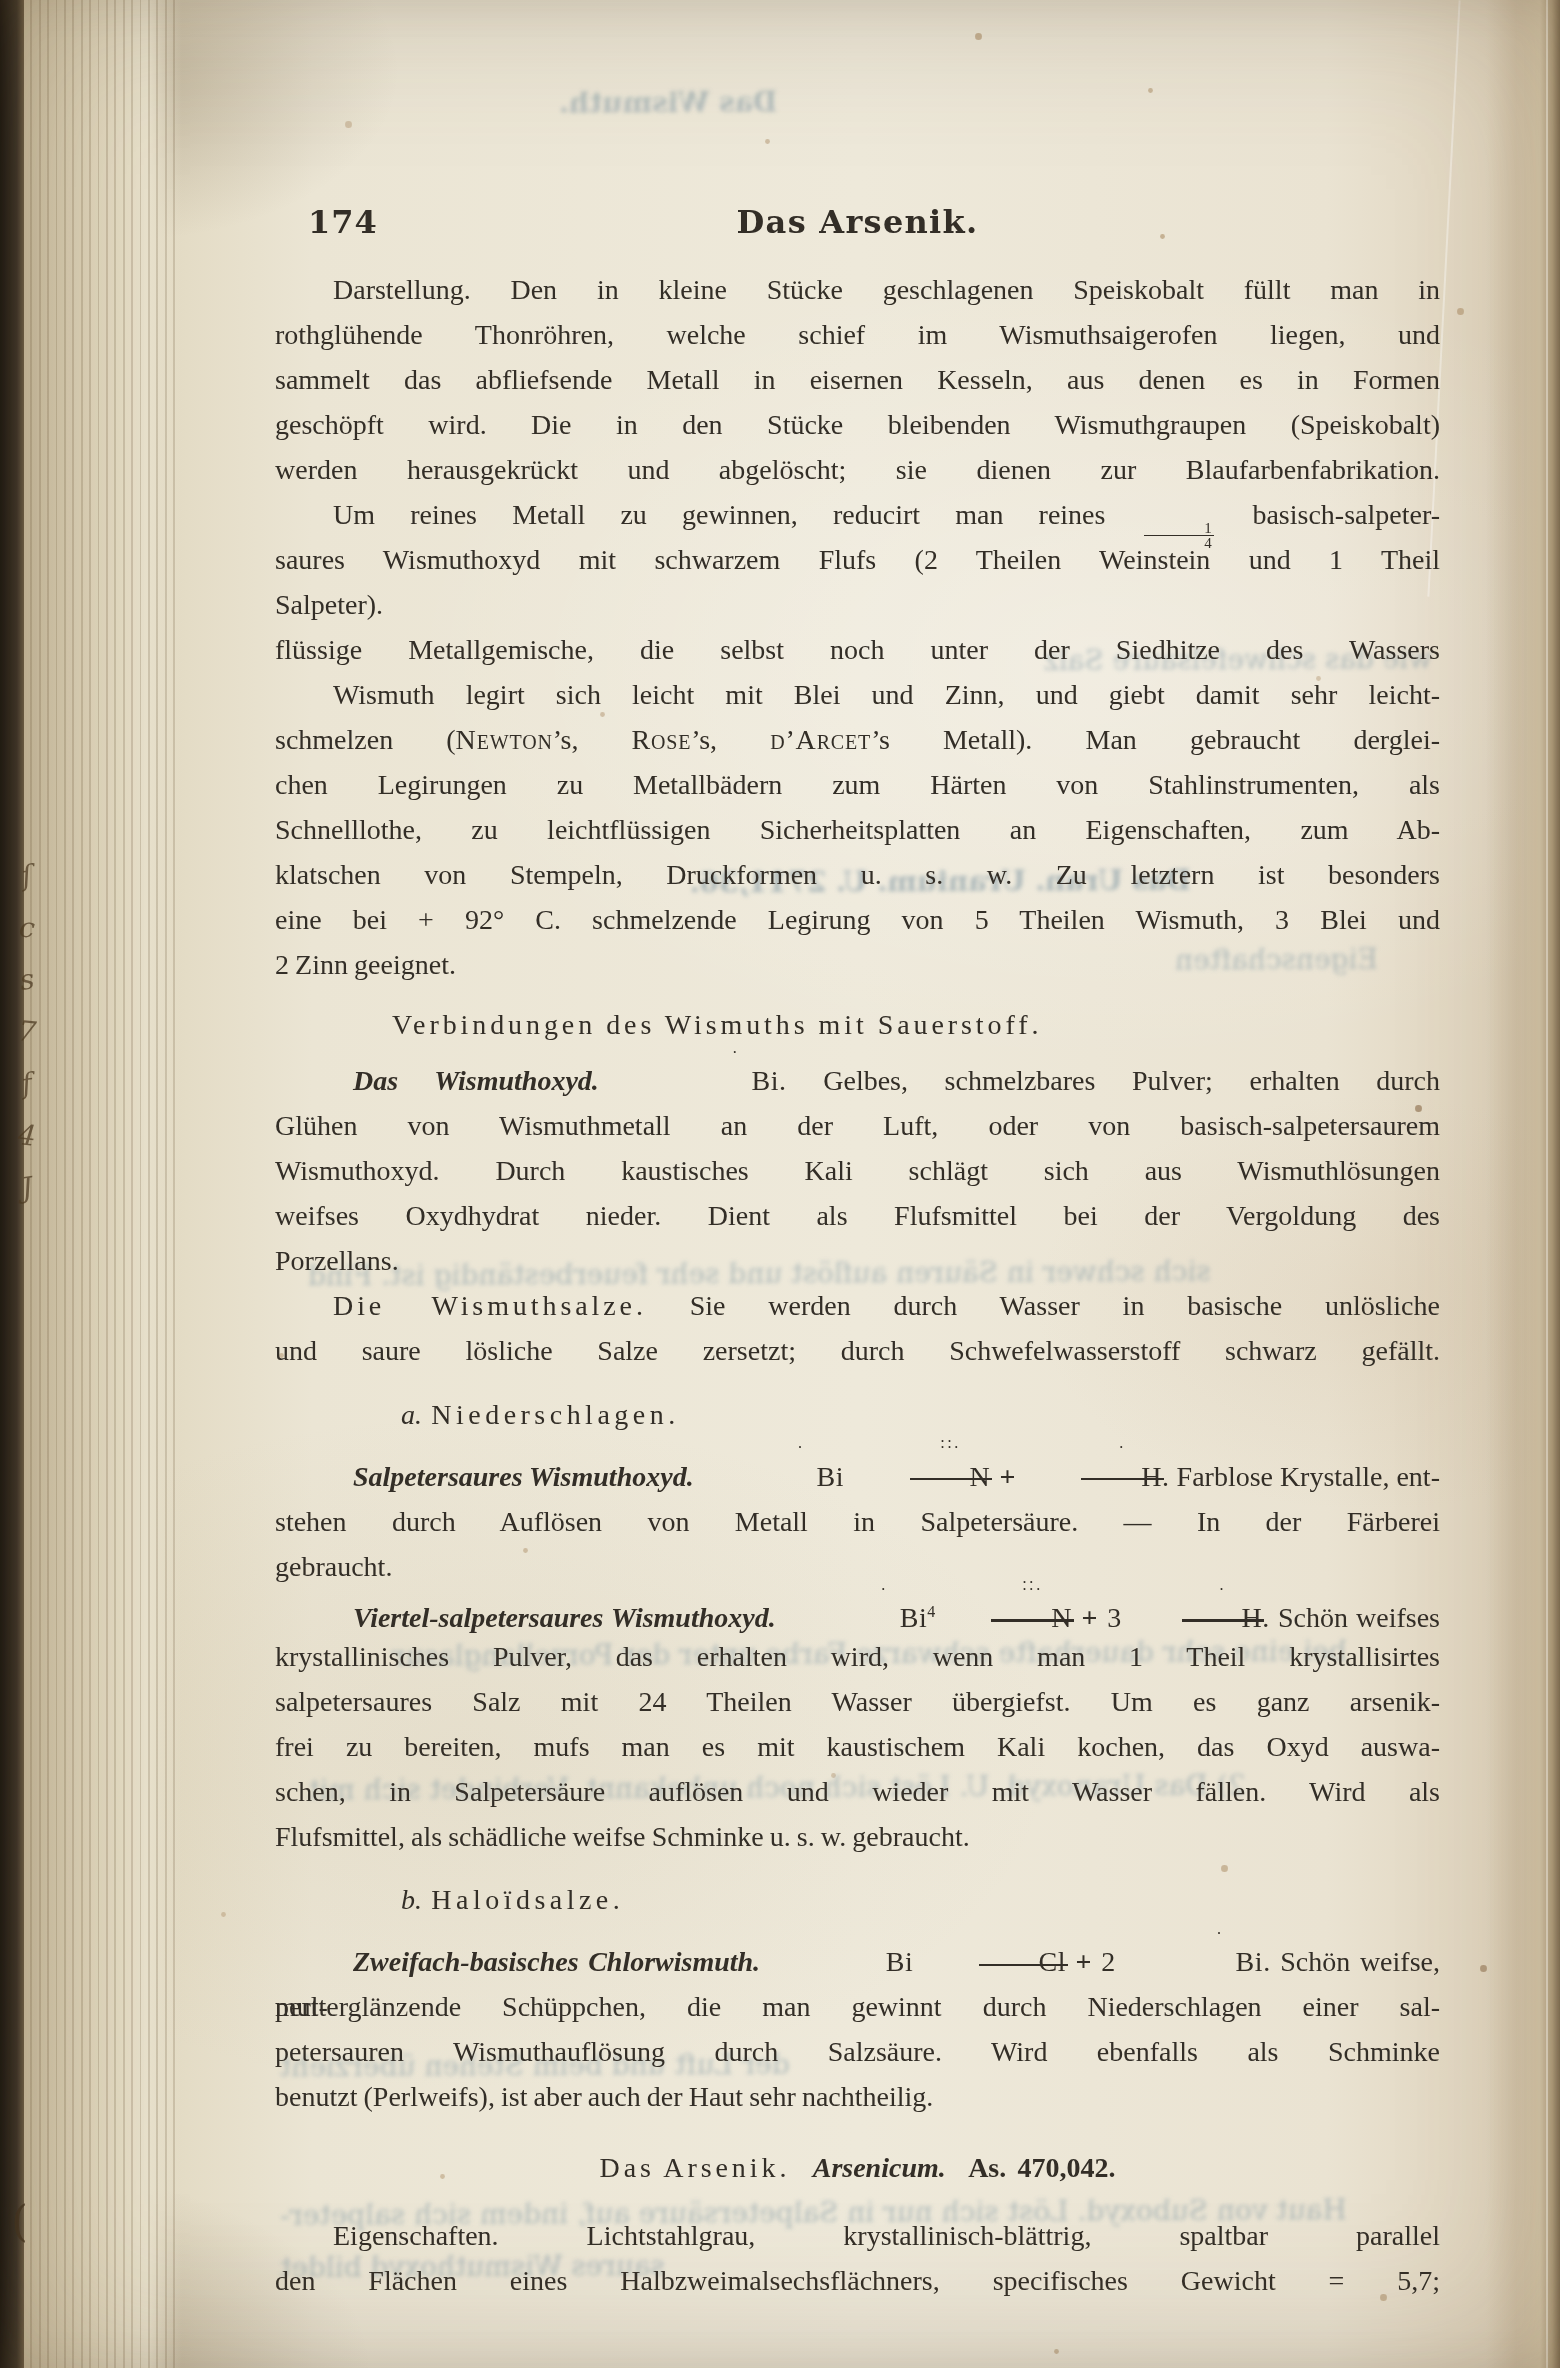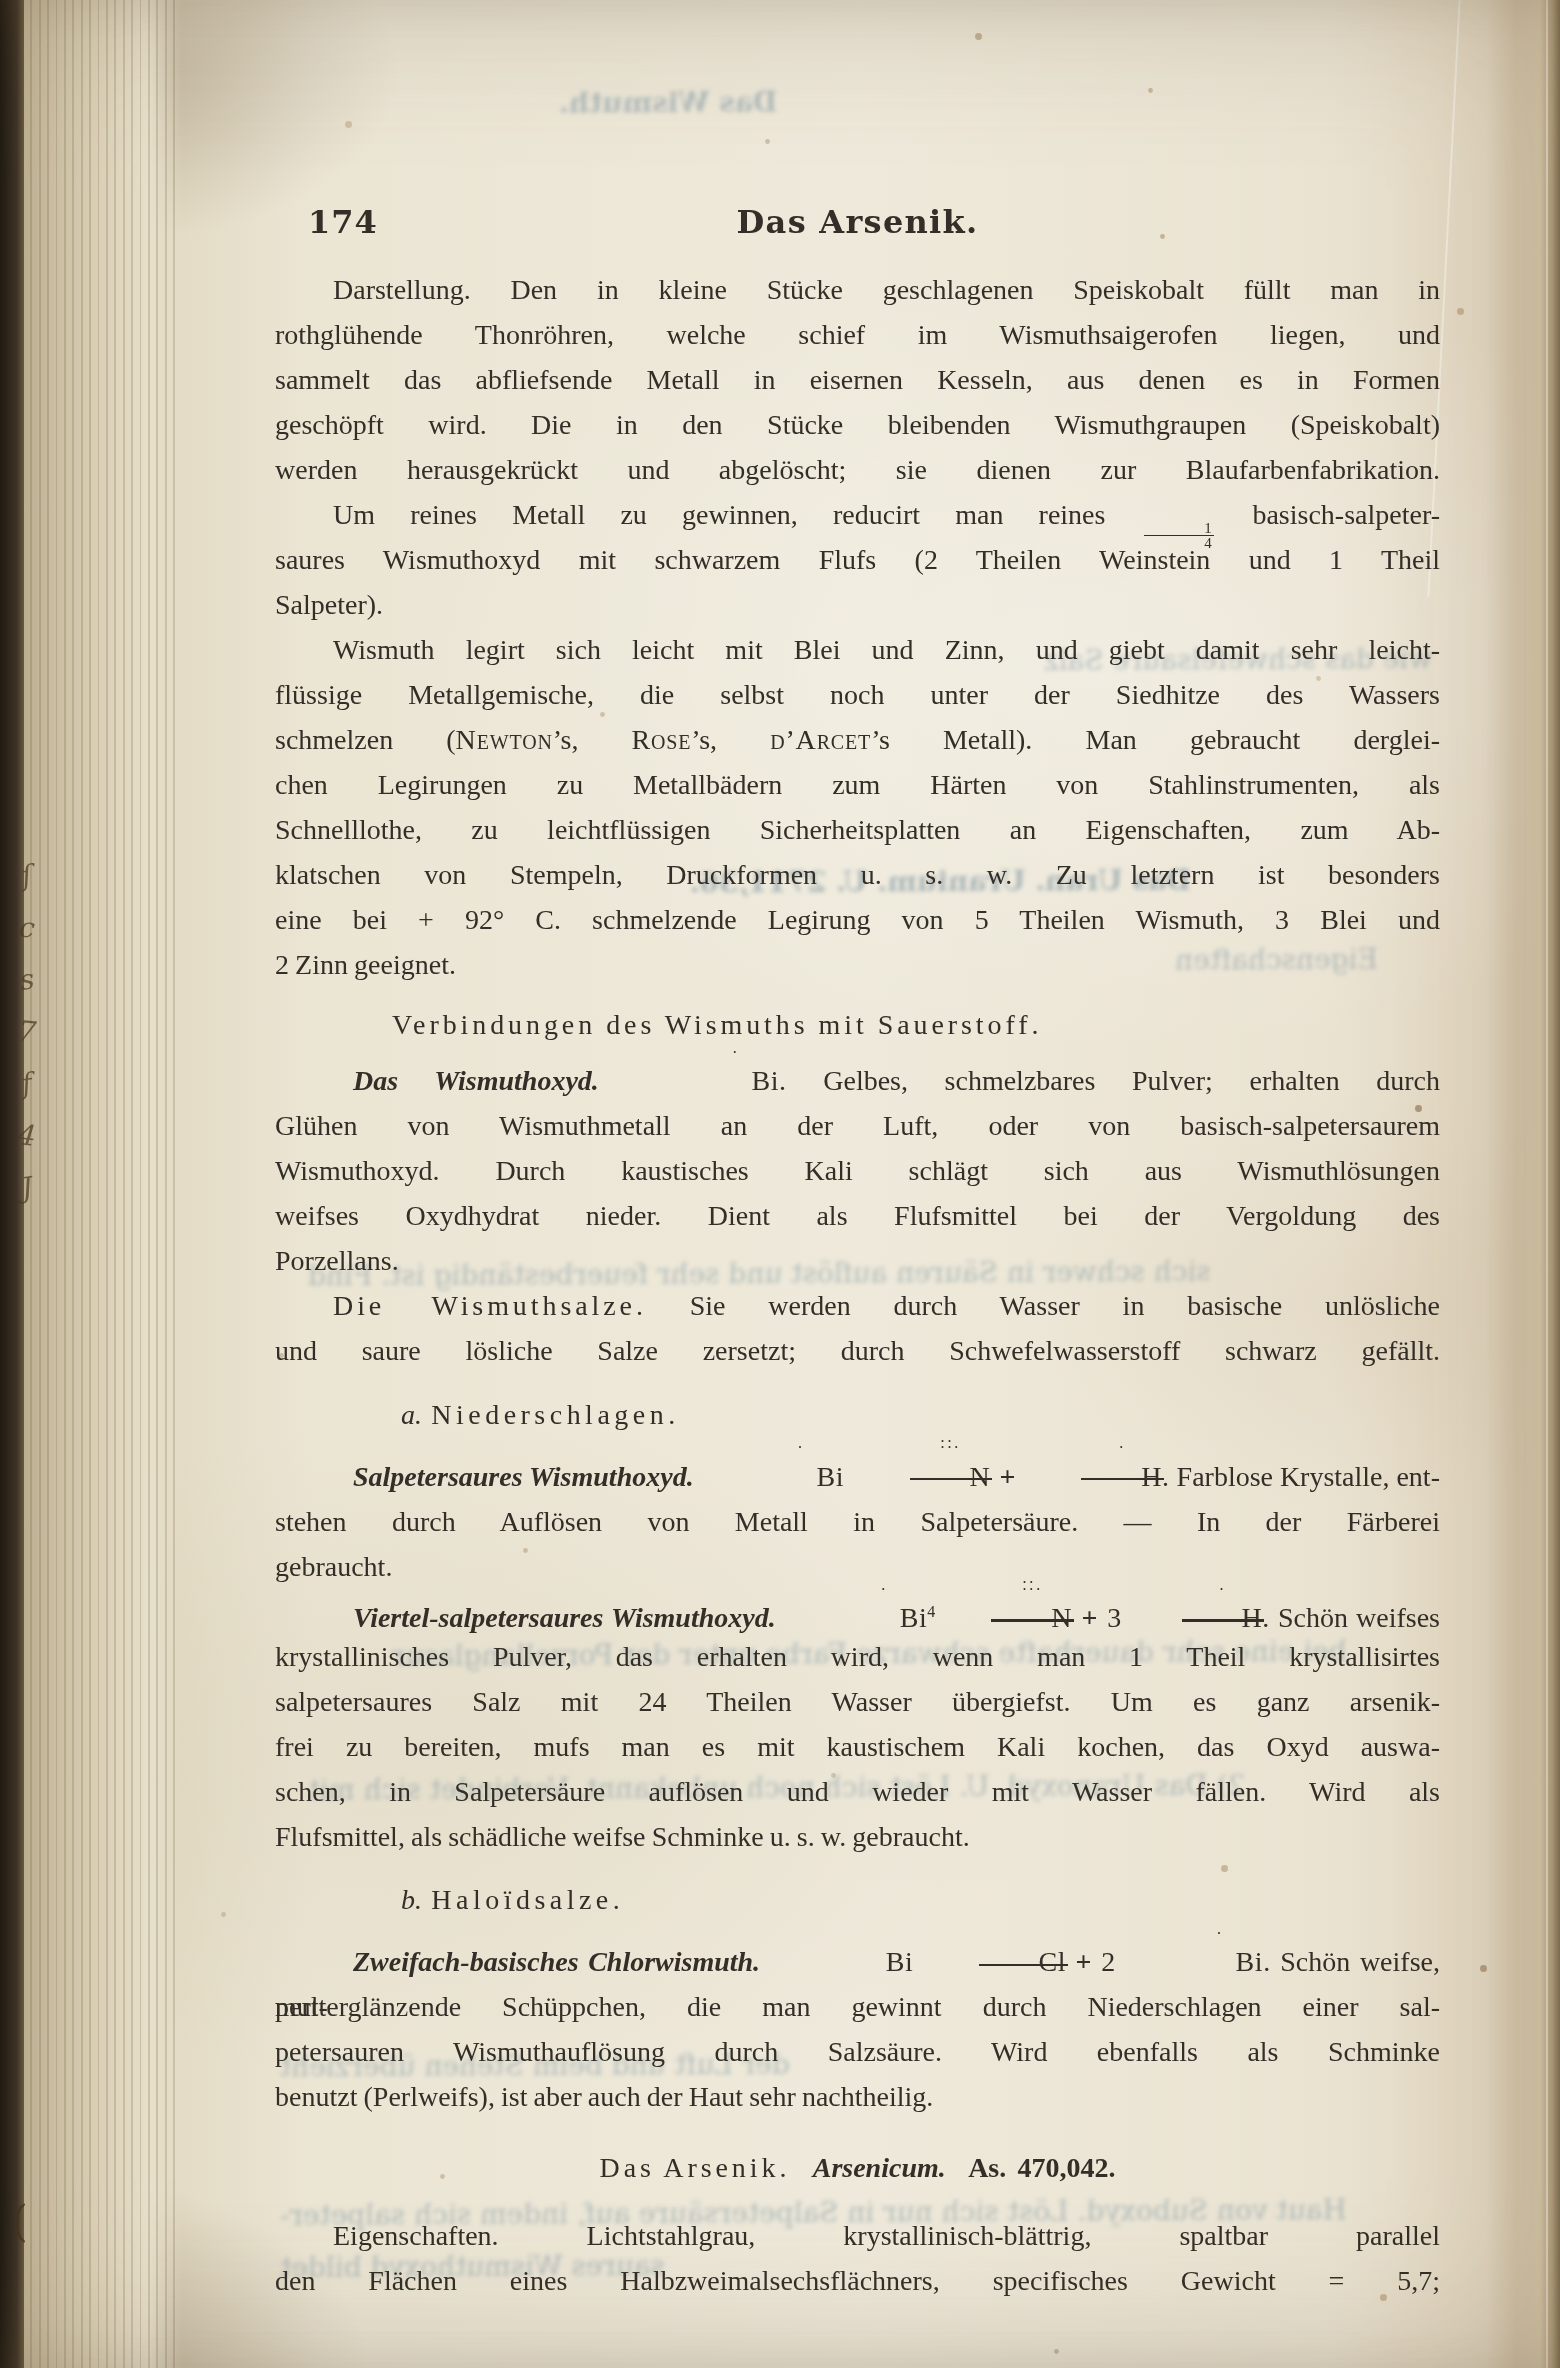--- a/index.html
+++ b/index.html
@@ -159,22 +159,22 @@
             <span class="num">1</span>
             <span class="den">4</span>
           </span>
         <span>basisch-salpeter-</span>
       </div>
       <div class="line">saures Wismuthoxyd mit schwarzem Flufs (2 Theilen Weinstein und 1 Theil</div>
       <div class="line lastl">Salpeter).</div>
     </div>
 
     <div>
+      <div class="line">flüssige Metallgemische, die selbst noch unter der Siedhitze des Wassers</div>
       <div class="line ind">Wismuth legirt sich leicht mit Blei und Zinn, und giebt damit sehr leicht-</div>
-      <div class="line">flüssige Metallgemische, die selbst noch unter der Siedhitze des Wassers</div>
       <div class="line"><span>schmelzen (</span><span class="sc">Newton</span><span>’s,</span>
         <span class="sc">Rose</span><span>’s,</span>
         <span class="sc">d’Arcet</span><span>’s Metall).  Man gebraucht derglei-</span></div>
       <div class="line">chen Legirungen zu Metallbädern zum Härten von Stahlinstrumenten, als</div>
       <div class="line">Schnelllothe, zu leichtflüssigen Sicherheitsplatten an Eigenschaften, zum Ab-</div>
       <div class="line">klatschen von Stempeln, Druckformen u. s. w.  Zu letztern ist besonders</div>
       <div class="line">eine bei + 92° C. schmelzende Legirung von 5 Theilen Wismuth, 3 Blei und</div>
       <div class="line lastl">2 Zinn geeignet.</div>
     </div>
 

